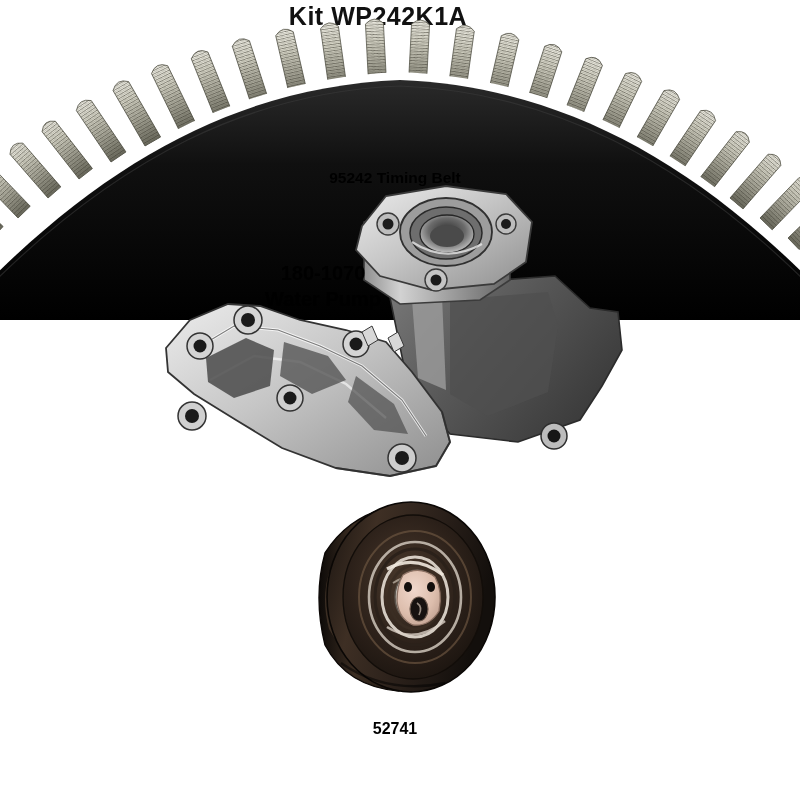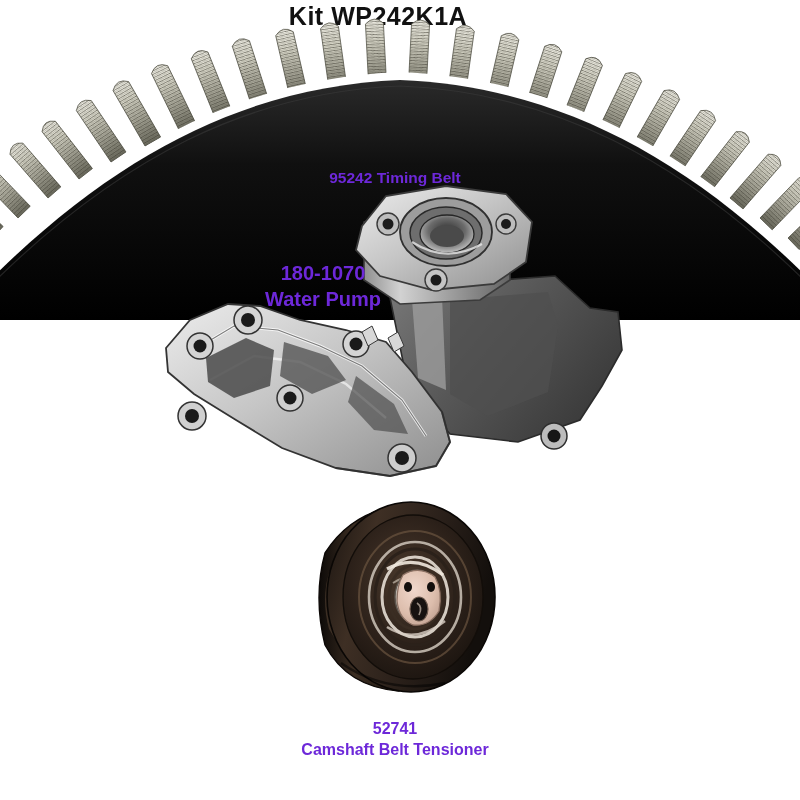--- a/index.html
+++ b/index.html
@@ -30,21 +30,21 @@
     font-weight: bold;
     letter-spacing: 0.5px;
     color: #111111;
     font-family: "Liberation Sans", sans-serif;
   }
 
   
   .callout {
     position: absolute;
     font-weight: bold;
-    color: #6d28d9;
+    color: #000000;
     text-align: center;
     line-height: 1.32;
     font-family: "Liberation Sans", sans-serif;
     white-space: nowrap;
   }
   .callout .line { display: block; }
 
   #label-belt {
     left: 255px;
     top: 168px;
@@ -406,16 +406,15 @@
 
       <ellipse cx="124" cy="114" rx="9" ry="12" fill="#171210" stroke="#6d5a4e" stroke-width="1.2"></ellipse>
       <path d="M122 108 q6 4 2 12" fill="none" stroke="#b6a99c" stroke-width="1.6" opacity="0.8"></path>
 
       <path d="M46 168 Q92 200 150 188" fill="none" stroke="#000000" stroke-width="2.4" opacity="0.5"></path>
     </svg>
   </div>
 
   <div class="callout" id="label-tensioner">
     <span class="line">52741</span>
-    <span class="line">Camshaft Belt Tensioner</span>
   </div>
 
 </div>
 
 </body></html>

